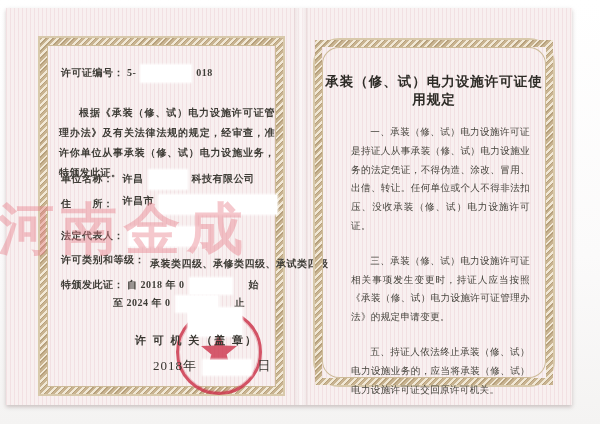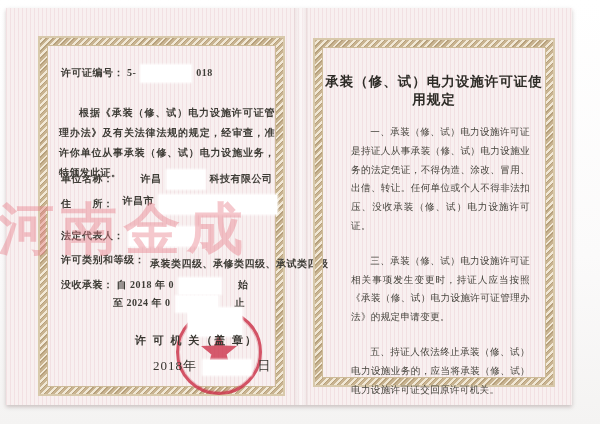--- a/index.html
+++ b/index.html
@@ -21,21 +21,21 @@
     position:absolute; left:288px; top:0; width:14px; height:100%;
     background:linear-gradient(90deg, rgba(150,120,120,0.10), rgba(255,255,255,0.5), rgba(150,120,120,0.10));
   }
   .frame {
     position:absolute;
     border:7px solid transparent;
     border-image:repeating-linear-gradient(135deg,#c9b491 0 2px,#f1e8d6 2px 4px,#b6a07c 4px 5px) 7;
     box-shadow:inset 0 0 0 1px #cdbb98, 0 0 0 2px #d8c9ab;
   }
   .frame-left  { left:34px;  top:30px; width:243px; height:356px; }
-  .frame-right { left:309px; top:32px; width:238px; height:345px; }
+  .frame-right { left:309px; top:32px; width:238px; height:345px;border-radius:24px; }
 
   .row { position:absolute; left:14px; white-space:nowrap;
     font-size:10px; font-weight:600; color:#3e3c36; letter-spacing:0.5px; }
   .redact { display:inline-block; background:#ffffff; vertical-align:middle;
     margin:0 2px; box-shadow:0 0 2px 1px #ffffff; }
 
   .intro { position:absolute; left:12px; top:58px; width:216px;
     font-size:10px; font-weight:600; color:#3e3c36; line-height:20px;
     text-indent:2em; text-align:justify; letter-spacing:0.4px; }
 
@@ -76,21 +76,21 @@
         <span>许可证编号：</span>
         <span>5-</span>
         <span class="redact" style="width:50px;height:17px;"></span>
         <span>018</span>
       </div>
 
       <div class="intro">根据《承装（修、试）电力设施许可证管理办法》及有关法律法规的规定，经审查，准许你单位从事承装（修、试）电力设施业务，特颁发此证。</div>
 
       <div class="row" style="top:125px;">
         <span>单位名称：</span>
-        <span style="margin-left:24px;">许昌</span>
+        <span style="margin-left:6px;">许昌</span>
         <span class="redact" style="width:38px;height:19px;"></span>
         <span>科技有限公司</span>
       </div>
 
       <div class="row" style="top:150px;">
         <span>住　　所：</span>
         <span style="margin-left:6px;position:relative;top:-3px;">许昌市</span>
         <span class="redact" style="width:118px;height:19px;"></span>
       </div>
 
@@ -98,21 +98,21 @@
         <span>法定代表人：</span>
         <span class="redact" style="width:70px;height:19px;"></span>
       </div>
 
       <div class="row" style="top:208px;">
         <span>许可类别和等级：</span>
         <span style="display:inline-block;position:relative;top:4px;margin-left:2px;">承装类四级、承修类四级、承试类四级</span>
       </div>
 
       <div class="row" style="top:233px;">
-        <span>没收承装：</span>
+        <span>特颁发此证：</span>
         <span>自 2018 年 0</span>
         <span class="redact" style="width:42px;height:16px;"></span>
         <span style="margin-left:12px;">始</span>
       </div>
 
       <div class="row" style="top:251px;left:66px;">
         <span>至 2024 年 0</span>
         <span class="redact" style="width:42px;height:16px;"></span>
         <span style="margin-left:12px;">止</span>
       </div>

